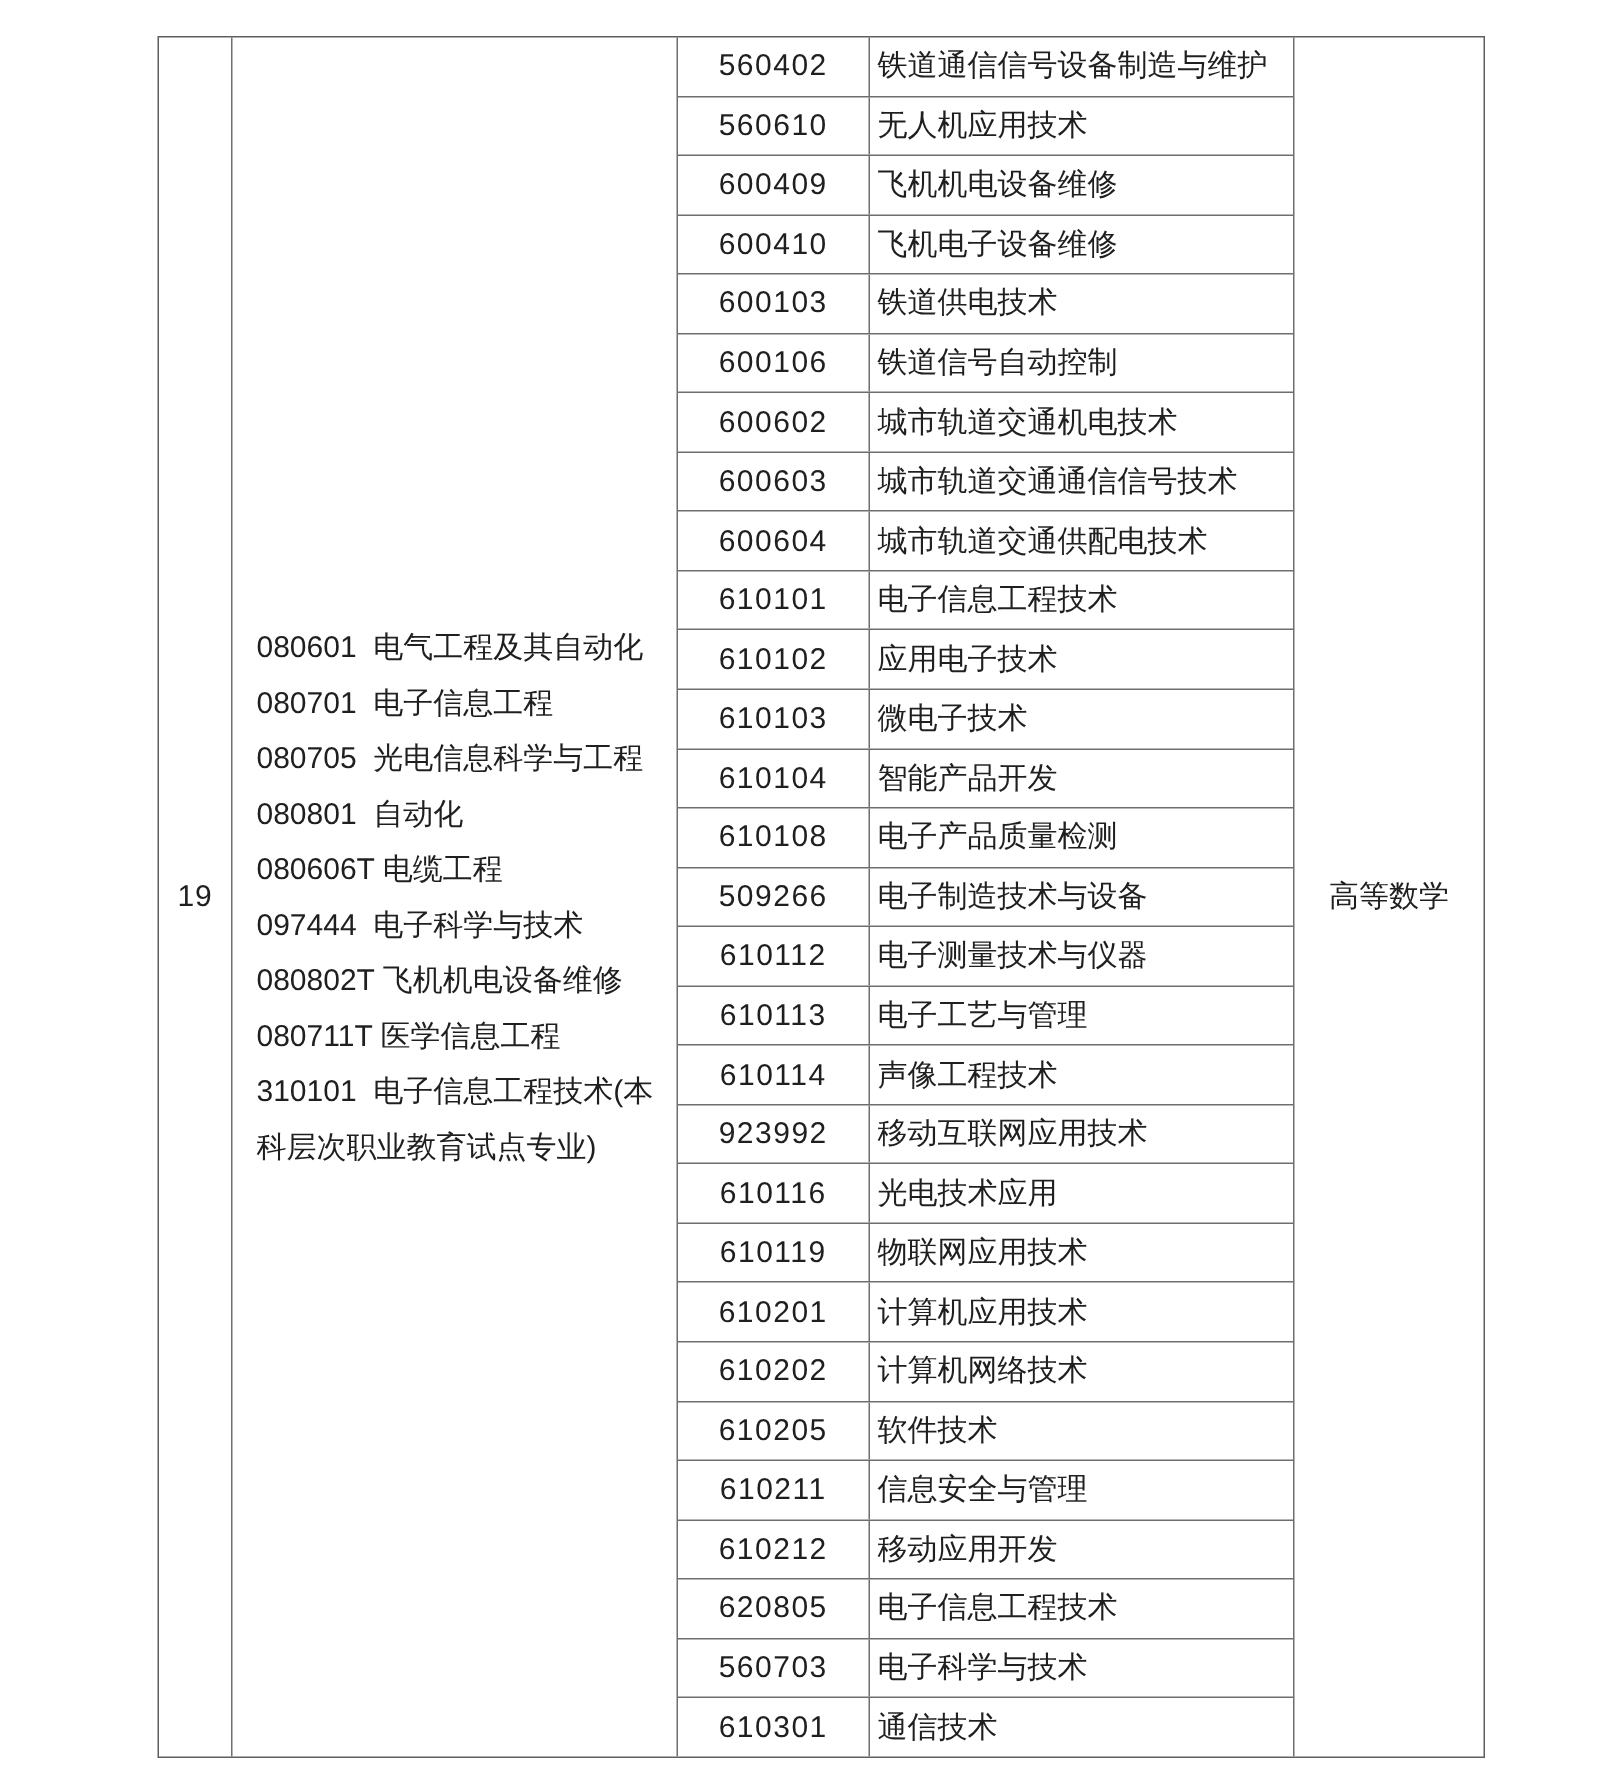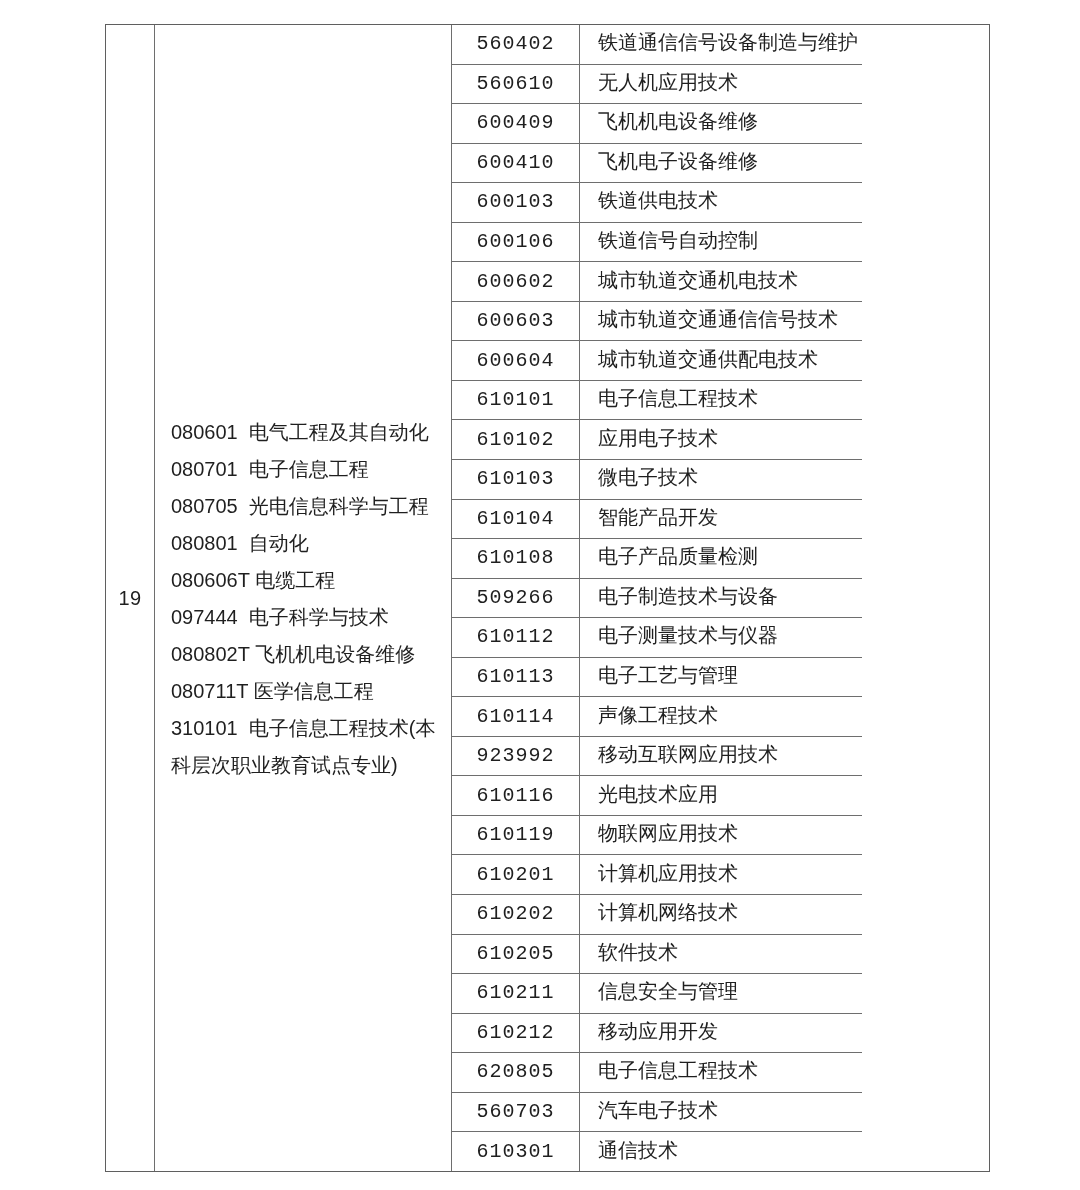--- a/index.html
+++ b/index.html
@@ -57,40 +57,39 @@
     display: flex;
     flex-direction: column;
     box-sizing: border-box;
   }
   .trow {
     flex: 1 1 0;
     display: flex;
     border-bottom: 1px solid #6e6e6e;
     box-sizing: border-box;
     min-height: 0;
-    font-family: Liberation Mono, monospace;
   }
   .trow:last-child {
     border-bottom: none;
   }
   .tcode {
     width: 127px;
     flex: 0 0 127px;
     display: flex;
     align-items: center;
     justify-content: center;
     letter-spacing: 1px;
     box-sizing: border-box;
   }
   .tname {
     flex: 1;
     border-left: 1px solid #6e6e6e;
     display: flex;
     align-items: center;
-    padding-left: 18px;
+    padding-left: 5px;
     box-sizing: border-box;
     white-space: nowrap;
     overflow: hidden;
   }
   .col-subject {
     border-left: 1px solid #6e6e6e;
     display: flex;
     align-items: center;
     justify-content: center;
   }
@@ -222,23 +221,24 @@
         <div class="trow">
           <div class="tcode">610212</div>
           <div class="tname">移动应用开发</div>
         </div>
         <div class="trow">
           <div class="tcode">620805</div>
           <div class="tname">电子信息工程技术</div>
         </div>
         <div class="trow">
           <div class="tcode">560703</div>
-          <div class="tname">汽车电子技术</div>
+          <div class="tname">电子科学与技术</div>
         </div>
         <div class="trow">
           <div class="tcode">610301</div>
           <div class="tname">通信技术</div>
         </div>
       </div>
 
+    <div class="cell col-subject">高等数学</div>
 
   </div>
 </div>
 
 </body></html>

